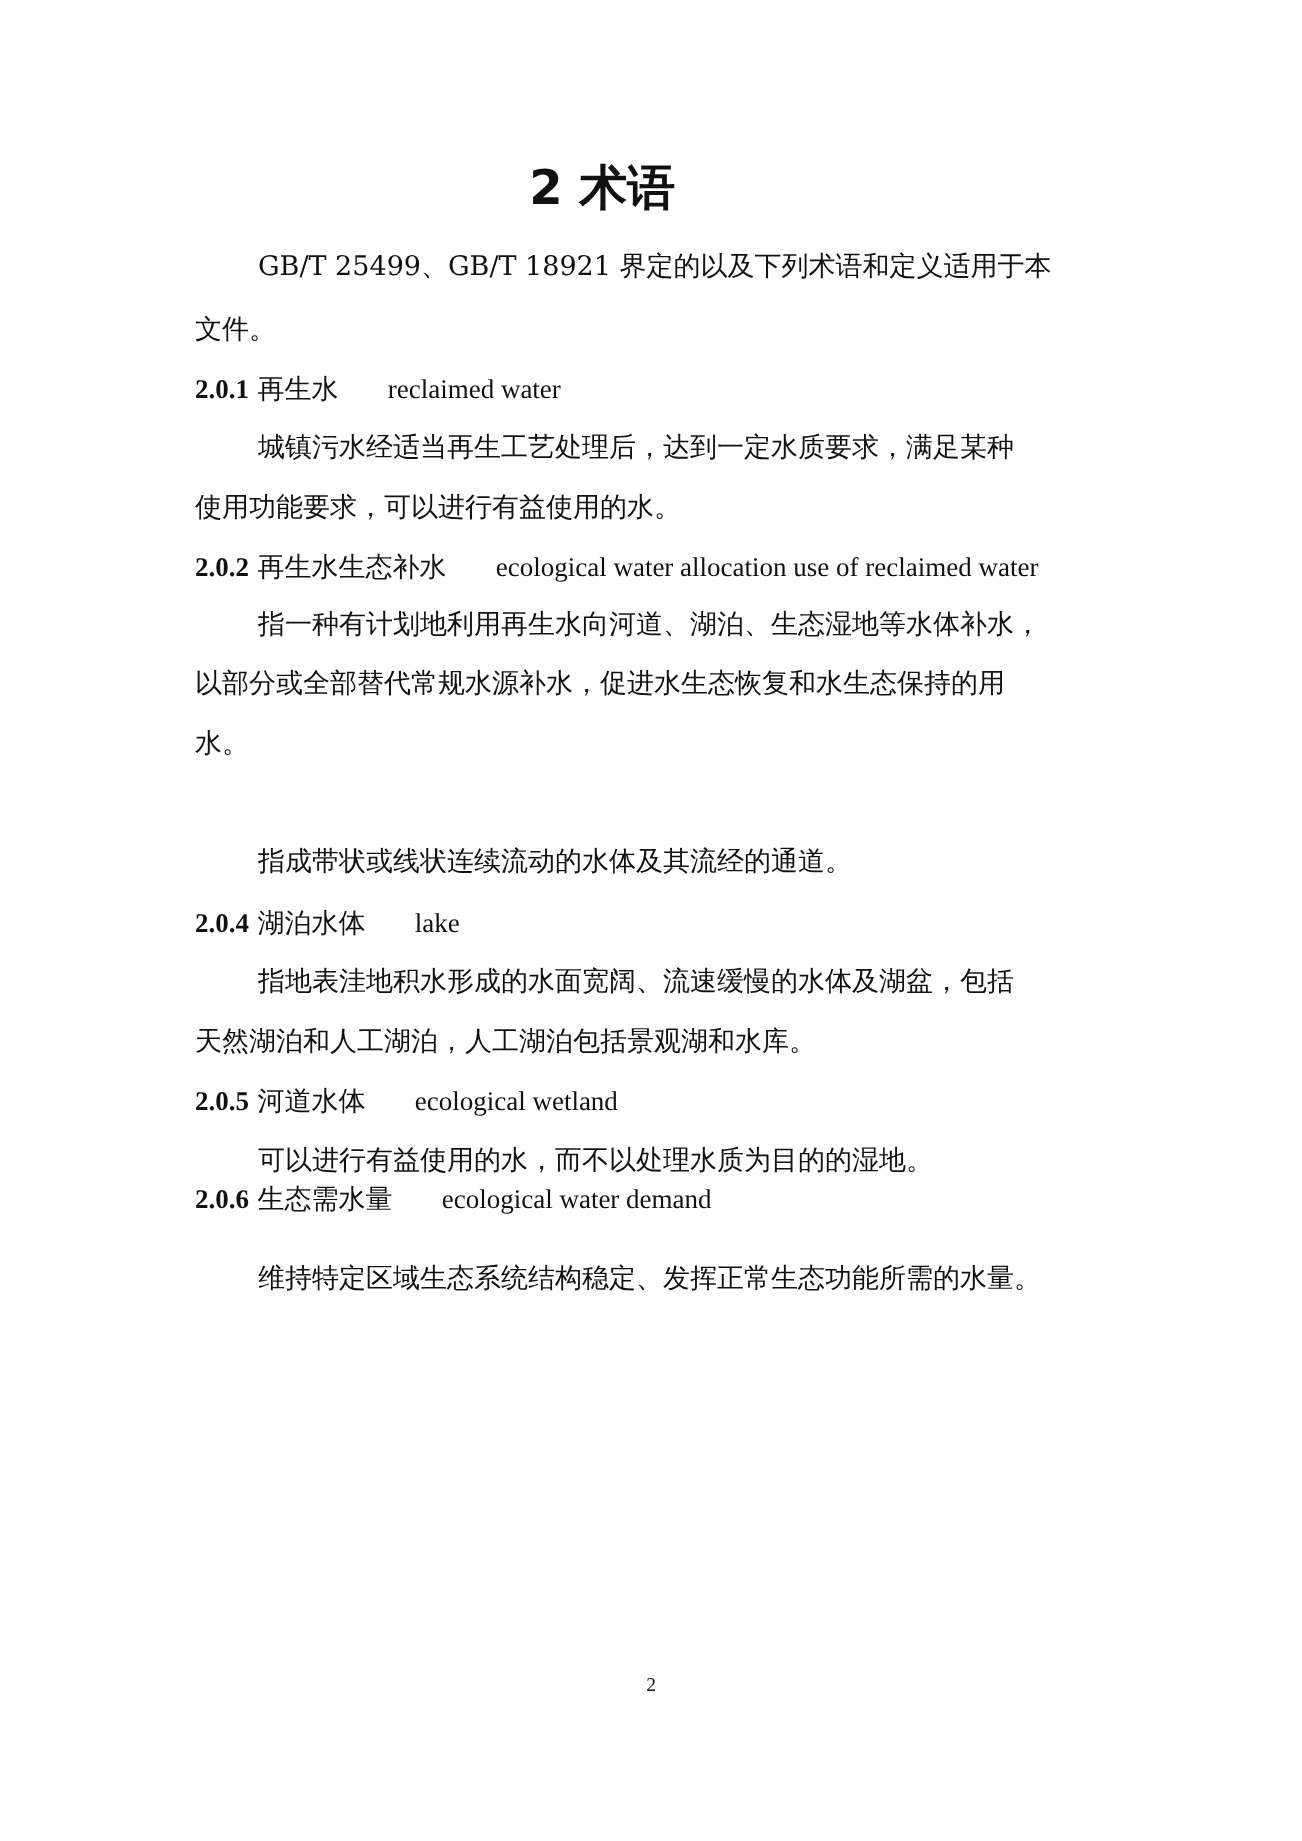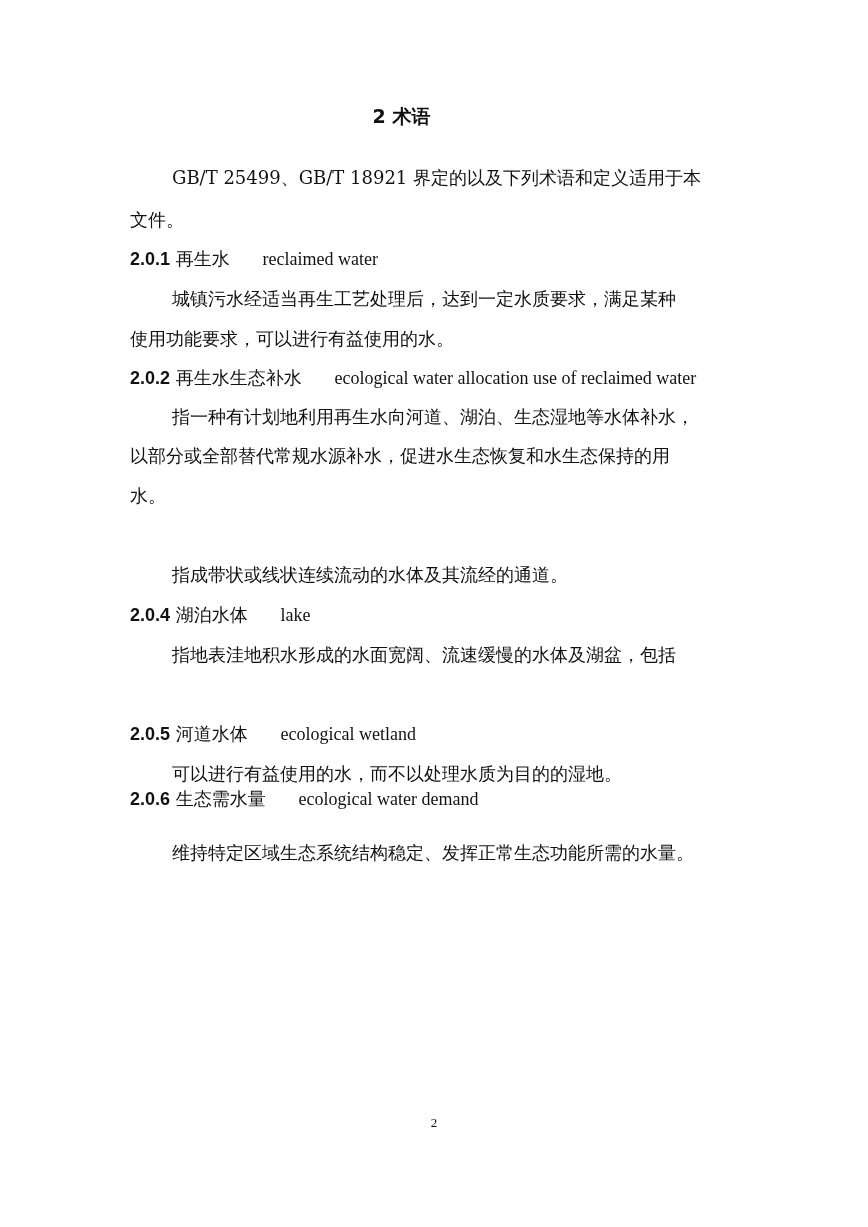--- a/index.html
+++ b/index.html
@@ -1,23 +1,23 @@
 <!DOCTYPE html>
 <html><head>
 <meta charset="utf-8">
 <style>
   html, body { margin: 0; padding: 0; background: #ffffff; }
   body { width: 868px; height: 1227px; position: relative; overflow: hidden;
          font-family: "DejaVu Serif", "Liberation Serif", serif; color: #111; }
   .page { position: absolute; left: 0; top: 0; width: 868px; height: 1227px; }
   .title { position: absolute; top: 104px; left: 0; width: 803px; text-align: center;
-           font-family: "DejaVu Sans", "Liberation Sans", sans-serif; font-weight: bold; font-size: 19px; }
+           font-family: "DejaVu Sans", "Liberation Sans", sans-serif; font-weight: bold; font-size: 32px; }
   .line { position: absolute; left: 130px; font-size: 18px; white-space: nowrap; line-height: 24px; }
   .indent { left: 172px; text-align: right; }
-  .term-num { font-weight: bold; font-family: Liberation Sans, sans-serif; }
+  .term-num { font-weight: bold; font-family: Liberation Serif, serif; }
   .en { font-family: "Liberation Serif", serif; margin-left: 27px; }
   .pagenum { position: absolute; top: 1115px; left: 0; width: 868px; text-align: center; font-size: 13px; font-family: "Liberation Serif", serif; }
 </style>
 </head>
 <body>
 
 <div class="page">
   <div class="title">2  术语</div>
 
   <div class="line indent" style="top:166px">GB/T 25499、GB/T 18921 界定的以及下列术语和定义适用于本</div>
@@ -41,20 +41,21 @@
   <div class="line" style="top:484px">水。</div>
 
   <div class="line indent" style="top:563px">指成带状或线状连续流动的水体及其流经的通道。</div>
 
   <div class="line" style="top:603px">
     <span class="term-num">2.0.4</span>
     <span>湖泊水体</span>
     <span class="en">lake</span>
   </div>
   <div class="line indent" style="top:643px">指地表洼地积水形成的水面宽阔、流速缓慢的水体及湖盆，包括</div>
+  <div class="line" style="top:683px">天然湖泊和人工湖泊，人工湖泊包括景观湖和水库。</div>
 
   <div class="line" style="top:722px">
     <span class="term-num">2.0.5</span>
     <span>河道水体</span>
     <span class="en">ecological wetland</span>
   </div>
   <div class="line indent" style="top:762px">可以进行有益使用的水，而不以处理水质为目的的湿地。</div>
 
   <div class="line" style="top:787px">
     <span class="term-num">2.0.6</span>

